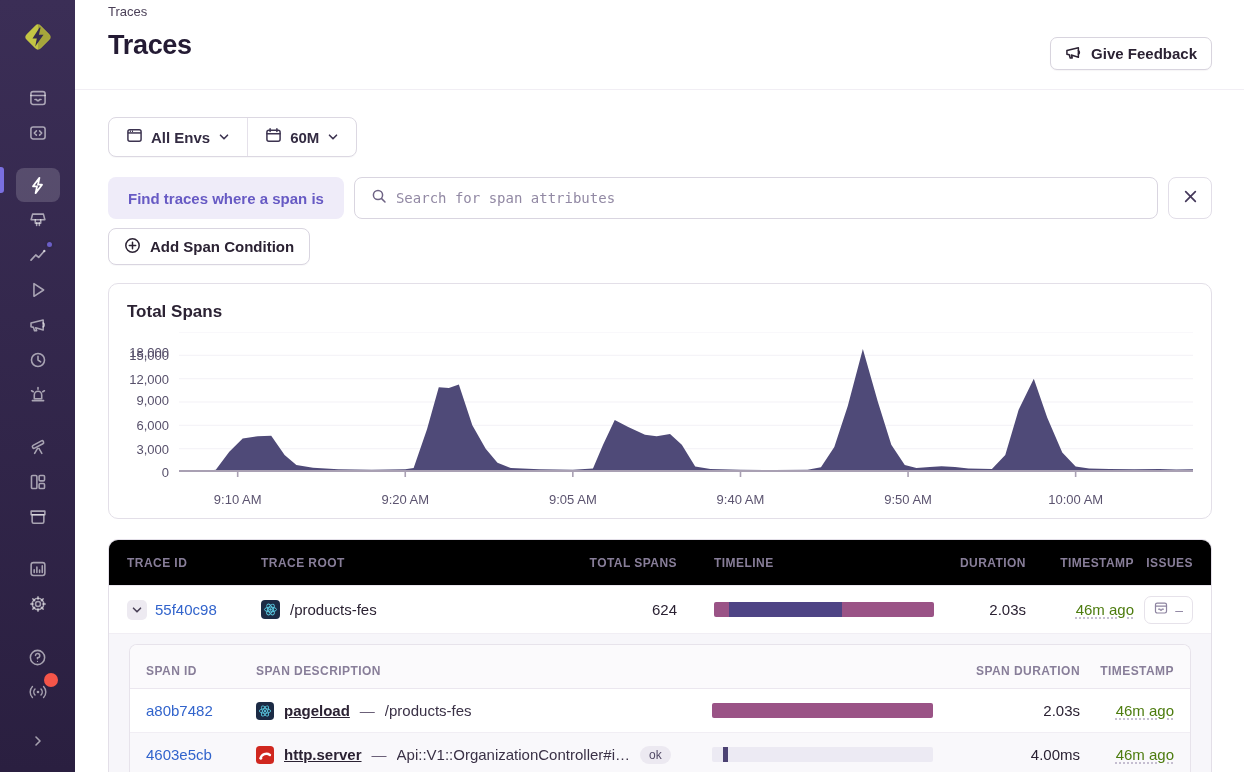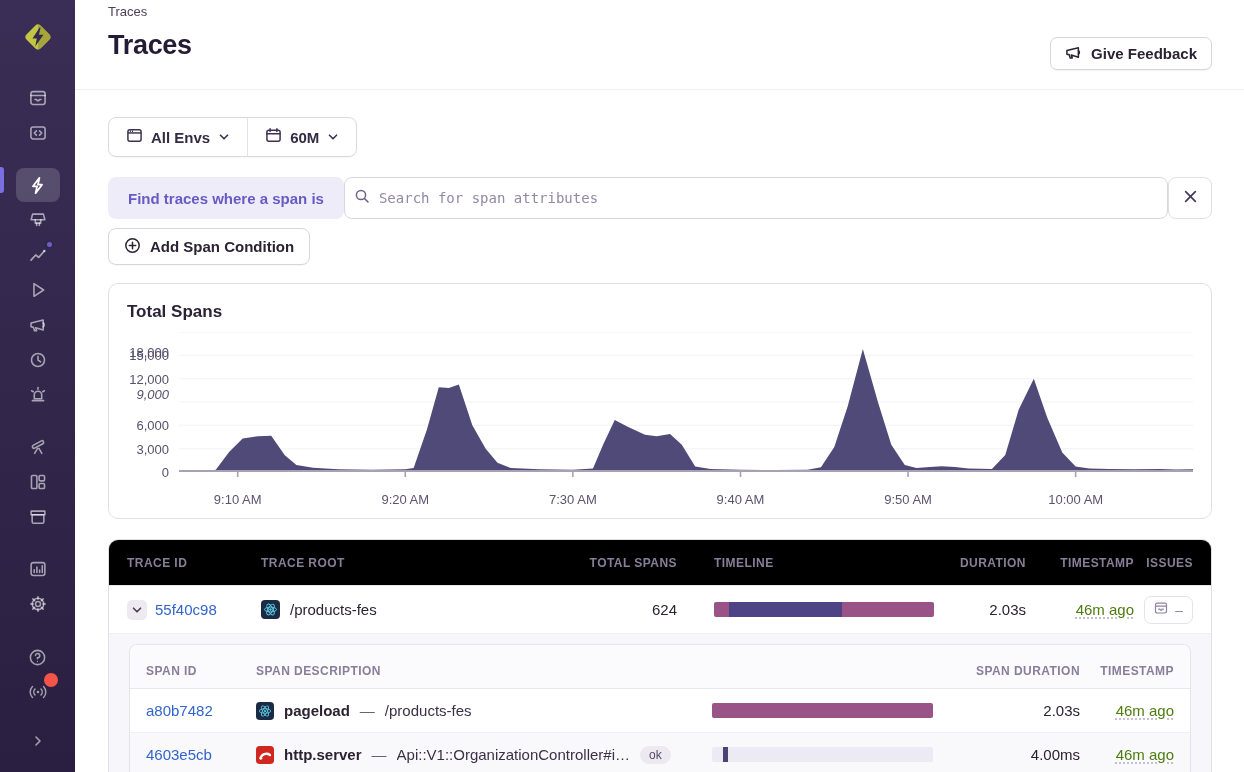--- a/index.html
+++ b/index.html
@@ -35,25 +35,25 @@
   .main { padding:0 32px 0 33px; }
 
   
   .filter-group { display:inline-flex; margin-top:27px; border:1px solid #dcd8e2; border-radius:8px;
     height:40px; align-items:stretch; background:#fff; box-shadow:0 1px 1px rgba(43,34,51,0.03); }
   .filter-btn { display:flex; align-items:center; gap:8px; padding:0 17px; font-size:15px; font-weight:700;
     color:#332b42; cursor:pointer; background:none; border:none; font-family:inherit; }
   .filter-divider { width:1px; background:#e5e1ea; margin:0; }
 
   
-  .search-row { display:flex; margin-top:20px; align-items:stretch; }
+  .search-row { display:flex; gap:10px; margin-top:20px; align-items:stretch; }
   .where-chip { background:#efecf9; color:#675ac4; font-weight:700; font-size:15px;
     border-radius:8px; padding:0 20px; display:flex; align-items:center; white-space:nowrap; }
   .search-box { flex:1; border:1px solid #d9d5e0; border-radius:8px; background:#fff;
-    display:flex; align-items:center; gap:9px; padding:0 9px; height:42px; }
+    display:flex; align-items:center; gap:9px; padding:0 16px; height:42px; }
   .search-box input { flex:1; border:none; outline:none; background:none;
     font-family:"DejaVu Sans Mono", monospace; font-size:14px; color:#2b2233; }
   .search-box input::placeholder { color:#9289a4; }
   .clear-btn { width:44px; height:42px; border:1px solid #e2deе8; border:1px solid #e2dee8; border-radius:8px;
     background:#fff; display:flex; align-items:center; justify-content:center; color:#45395b; cursor:pointer; }
   .add-cond-btn { margin-top:9px; display:inline-flex; align-items:center; gap:9px; height:37px;
     border:1px solid #d9d5e0; border-radius:8px; background:#fff; padding:0 15px;
     font-size:15px; font-weight:700; color:#2b2233; cursor:pointer; font-family:inherit;
     box-shadow:0 1px 1px rgba(43,34,51,0.03); }
 
@@ -94,21 +94,21 @@
 
   
   .expanded-zone { background:#f7f6fa; padding:10px 20px 0 20px; }
   .nested-card { background:#fff; border:1px solid #e7e3eb; border-bottom:none; border-radius:8px 8px 0 0; overflow:hidden; }
   .n-grid { display:grid; grid-template-columns:110px minmax(0,1fr) 254px 147px 94px; align-items:center; padding:0 16px; }
   .n-head { height:44px; background:#fbfafc; border-bottom:1px solid #ebe7ef; }
   .n-head .th { font-size:12px; font-weight:700; color:#887e99; letter-spacing:0.45px; text-transform:uppercase;margin-top:8px; }
   .n-row { height:44px; border-bottom:1px solid #f1eef4; }
   .n-row.alt { background:#f9f8fb; }
   .desc-cell { display:flex; align-items:center; gap:10px; min-width:0; font-size:15px; }
-  .op-name { font-weight:700; color:#2b2233; white-space:nowrap; }
+  .op-name { font-weight:700; color:#2b2233; white-space:nowrap;text-decoration:underline; }
   .desc-sep { color:#6b6078; }
   .desc-text { color:#3a3146; white-space:nowrap; overflow:hidden; text-overflow:ellipsis; }
   .status-pill { font-size:12px; color:#524a66; background:#ecE9f1; background:#ece9f1; border-radius:10px;
     padding:2px 9px; flex:none; }
   .n-bar-col { padding-left:33px; }
   .n-bar-col .bar-track { width:221px; }
   .platform-icon { flex:none; display:inline-flex; }
 </style>
 </head>
 <body>
@@ -354,21 +354,21 @@
     </button>
 
     
     <section class="chart-panel">
       <div class="chart-title">Total Spans</div>
       <div class="chart-body">
         <div class="chart-y-axis">
             <div class="y-tick-label" style="top: 140px;">0</div>
             <div class="y-tick-label" style="top: 116.667px;">3,000</div>
             <div class="y-tick-label" style="top: 93.3333px;">6,000</div>
-            <div class="y-tick-label" style="top: 62px; font-style: italic;">9,000</div>
+            <div class="y-tick-label" style="top: 68px;">9,000</div>
             <div class="y-tick-label" style="top: 46.6667px;">12,000</div>
             <div class="y-tick-label" style="top: 23.3333px;">15,000</div>
             <div class="y-tick-label" style="top: 0px; margin-top: 20px;">18,000</div>
           </div>
         <div class="chart-plot">
             <svg width="100%" height="100%" preserveAspectRatio="none" viewBox="0 0 1016 146" style="display:block">
               <line x1="0" x2="1016" y1="116.7" y2="116.7" stroke="#f3f1f6" stroke-width="1"></line>
               <line x1="0" x2="1016" y1="93.3" y2="93.3" stroke="#f3f1f6" stroke-width="1"></line>
               <line x1="0" x2="1016" y1="70.0" y2="70.0" stroke="#f3f1f6" stroke-width="1"></line>
               <line x1="0" x2="1016" y1="46.7" y2="46.7" stroke="#f3f1f6" stroke-width="1"></line>
@@ -380,21 +380,21 @@
               <line x1="226.7" x2="226.7" y1="140" y2="145" stroke="#a9a0b3" stroke-width="1.6"></line>
               <line x1="394.6" x2="394.6" y1="140" y2="145" stroke="#a9a0b3" stroke-width="1.6"></line>
               <line x1="562.6" x2="562.6" y1="140" y2="145" stroke="#a9a0b3" stroke-width="1.6"></line>
               <line x1="730.5" x2="730.5" y1="140" y2="145" stroke="#a9a0b3" stroke-width="1.6"></line>
               <line x1="898.4" x2="898.4" y1="140" y2="145" stroke="#a9a0b3" stroke-width="1.6"></line>
             </svg>
           </div>
         <div class="chart-x-axis">
             <div class="x-tick-label" style="left: 5.78512%;">9:10 AM</div>
             <div class="x-tick-label" style="left: 22.314%;">9:20 AM</div>
-            <div class="x-tick-label" style="left: 38.843%;">7:30 AM</div>
+            <div class="x-tick-label" style="left: 38.843%;">9:05 AM</div>
             <div class="x-tick-label" style="left: 55.3719%;">9:40 AM</div>
             <div class="x-tick-label" style="left: 71.9008%;">9:50 AM</div>
             <div class="x-tick-label" style="left: 88.4298%;">10:00 AM</div>
           </div>
       </div>
     </section>
 
     
     <section class="table-panel">
       <div class="t-grid t-head">

